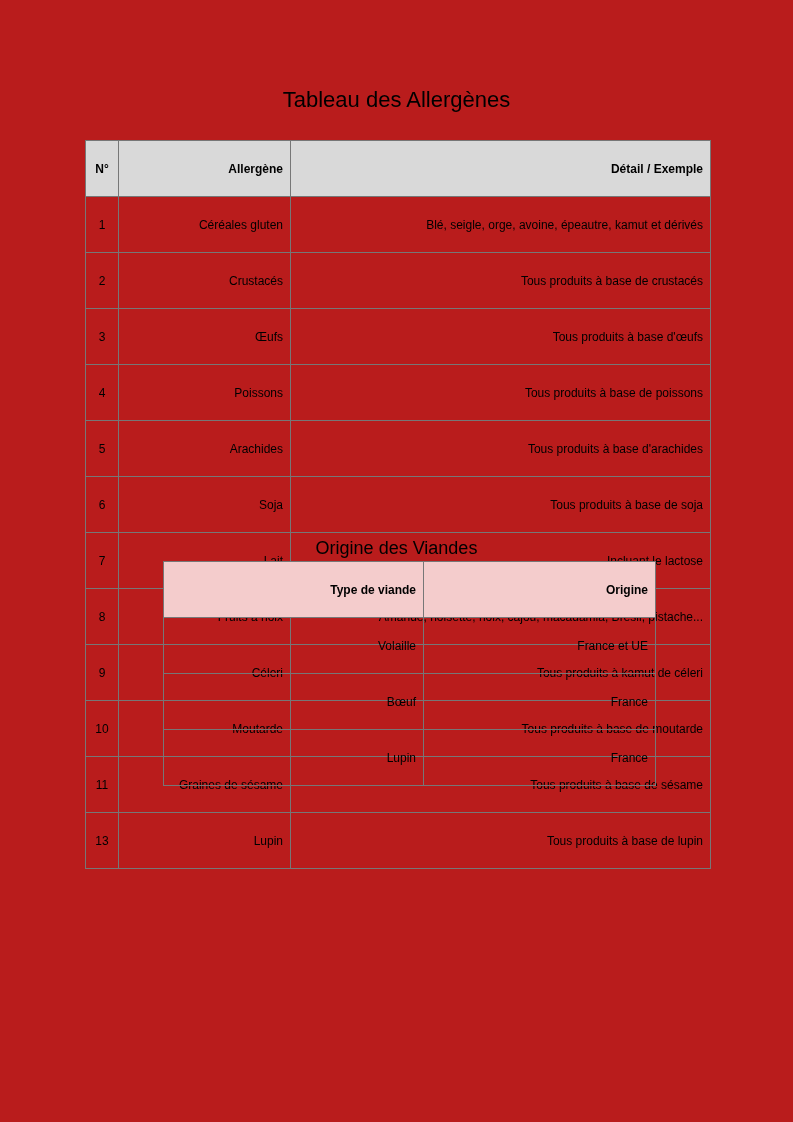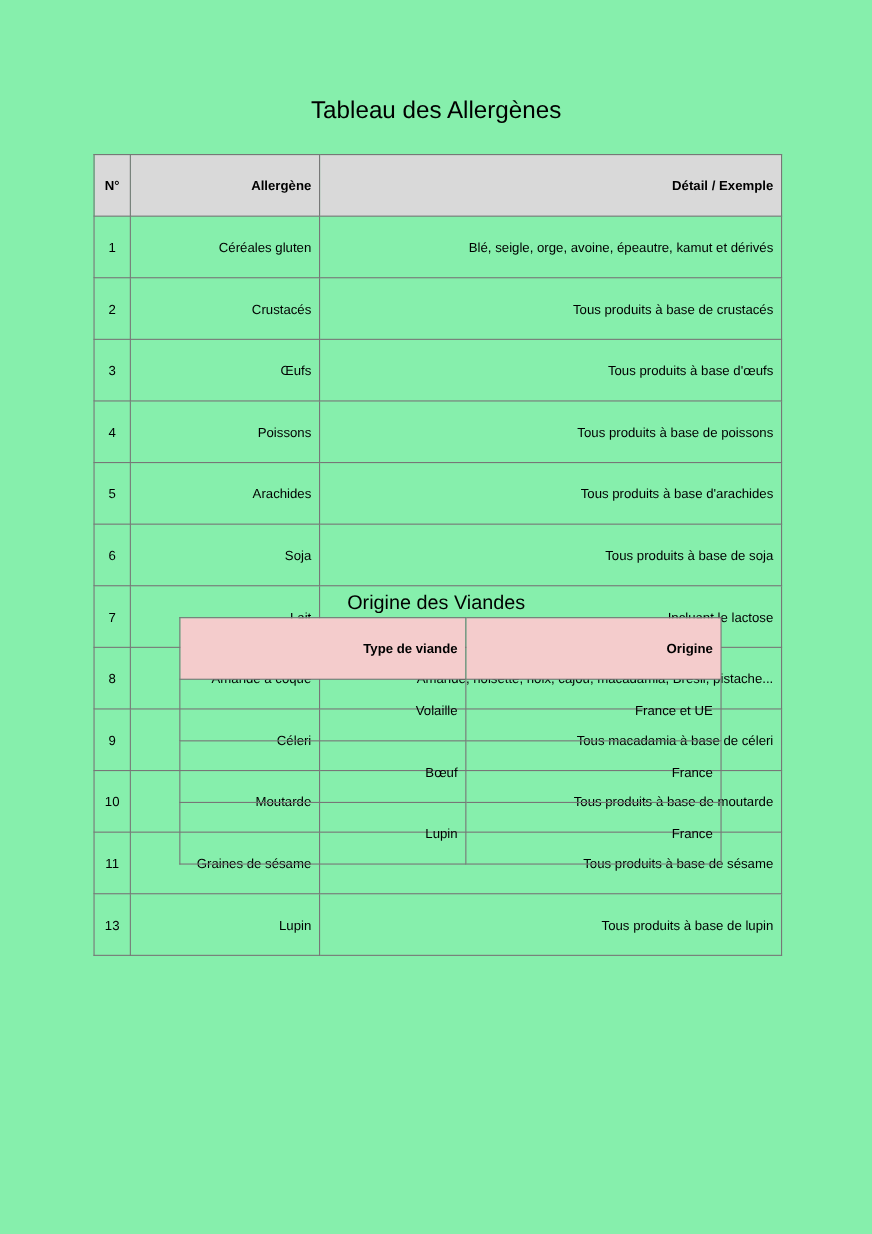--- a/index.html
+++ b/index.html
@@ -4,21 +4,21 @@
 <style>
   html, body {
     margin: 0;
     padding: 0;
     background: #ffffff;
   }
   .page {
     position: relative;
     width: 793px;
     height: 1122px;
-    background: #86efac;
+    background: #b91c1c;
     font-family: "Liberation Sans", sans-serif;
     color: #000000;
     overflow: hidden;
   }
   .doc-title {
     position: absolute;
     left: 0;
     width: 100%;
     text-align: center;
     font-weight: 400;
@@ -118,27 +118,27 @@
           <td>Soja</td>
           <td>Tous produits à base de soja</td>
         </tr>
         <tr>
           <td>7</td>
           <td>Lait</td>
           <td>Incluant le lactose</td>
         </tr>
         <tr>
           <td>8</td>
-          <td>Amande à coque</td>
+          <td>Fruits à noix</td>
           <td>Amande, noisette, noix, cajou, macadamia, Brésil, pistache...</td>
         </tr>
         <tr>
           <td>9</td>
           <td>Céleri</td>
-          <td>Tous macadamia à base de céleri</td>
+          <td>Tous produits à kamut de céleri</td>
         </tr>
         <tr>
           <td>10</td>
           <td>Moutarde</td>
           <td>Tous produits à base de moutarde</td>
         </tr>
         <tr>
           <td>11</td>
           <td>Graines de sésame</td>
           <td>Tous produits à base de sésame</td>

